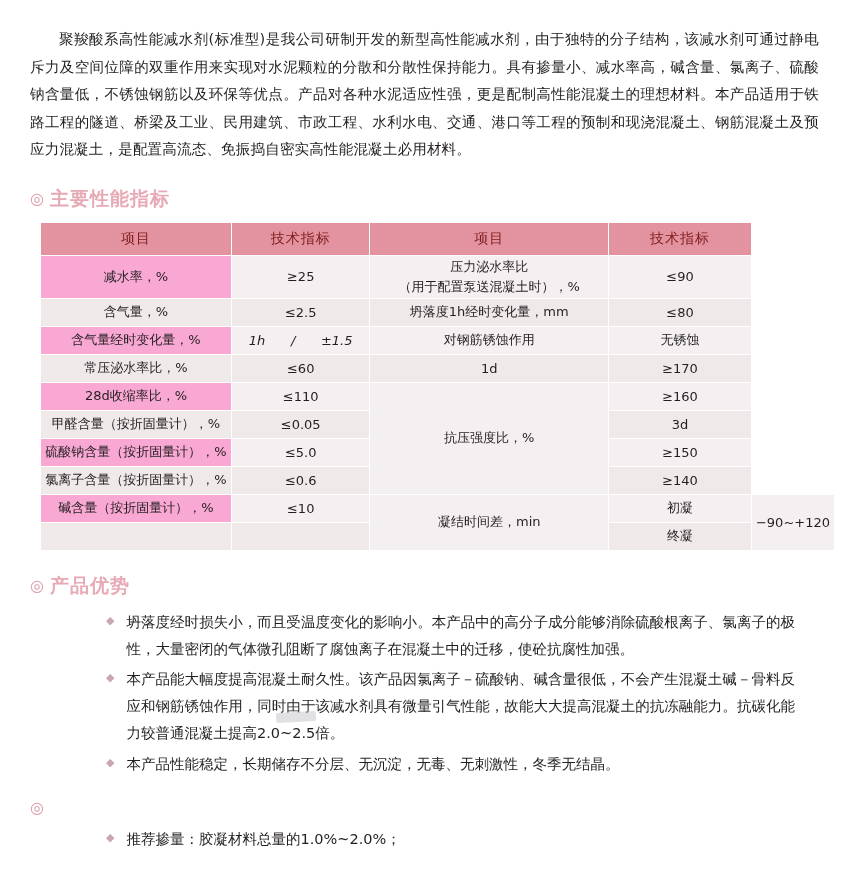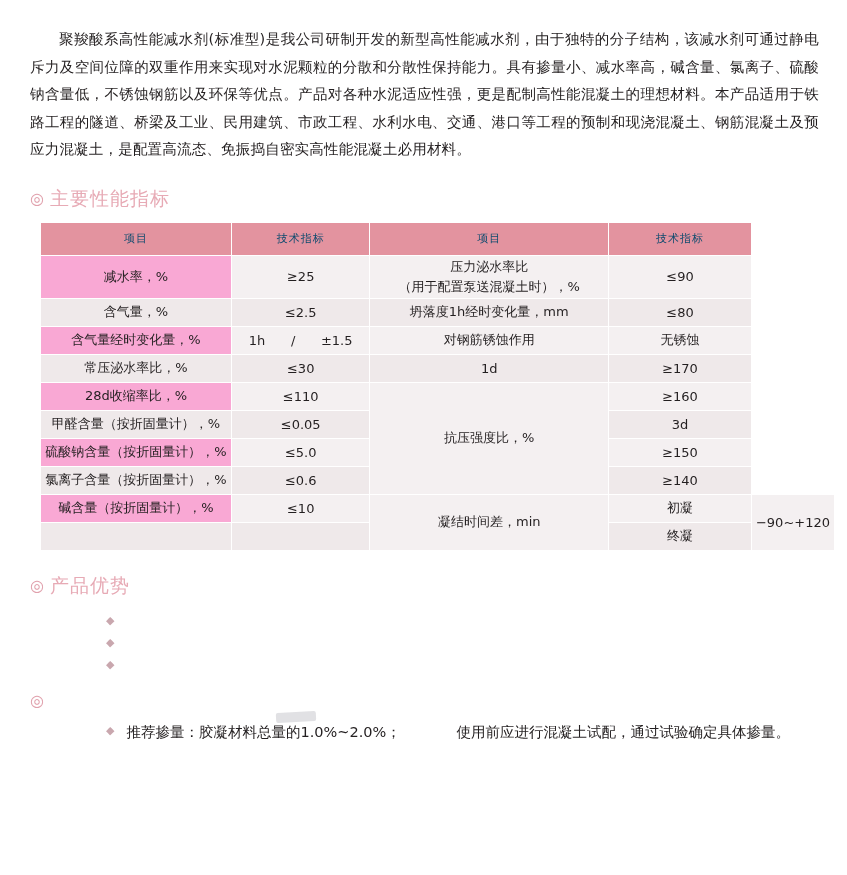--- a/index.html
+++ b/index.html
@@ -38,35 +38,35 @@
     margin: 22px 0 10px 8px;
     color: #e0a0ac;
   }
   .section-head .ring {
     font-size: 16px;
     line-height: 1;
     color: #e0a0ac;
   }
   .section-head .stitle {
     font-size: 19px;
-    font-weight: normal;
+    font-weight: bold;
     color: #e7aab5;
     letter-spacing: 1px;
   }
   table.spec {
     border-collapse: collapse;
     width: 795px;
     margin: 2px 0 0 18px;
     font-size: 13px;
   }
   table.spec th {
     background: #e3939f;
-    color: #0c4a6e;
+    color: #7f1d1d;
     font-weight: normal;
-    font-size: 11px;
+    font-size: 14px;
     height: 30px;
     border: 1px solid #ffffff;
     letter-spacing: 1px;
   }
   table.spec td {
     border: 1px solid #ffffff;
     height: 27px;
     text-align: center;
     background: #f4f0f1;
     color: #231f20;
@@ -77,20 +77,21 @@
     background: #f9a8d4;
   }
   table.spec tr:nth-child(even) td {
     background: #efe9ea;
   }
   .triple {
     display: flex;
     justify-content: space-around;
     align-items: center;
     width: 100%;
+    font-style: italic;
   }
   ul.bullets {
     list-style: none;
     margin: 4px 0 0 0;
     padding: 0;
   }
   ul.bullets li {
     display: flex;
     align-items: flex-start;
     margin-bottom: 4px;
@@ -182,21 +183,21 @@
             <span>1h</span>
             <span>/</span>
             <span>±1.5</span>
           </span>
         </td>
         <td>对钢筋锈蚀作用</td>
         <td>无锈蚀</td>
       </tr>
       <tr>
         <td class="item">常压泌水率比，%</td>
-        <td>≤30</td>
+        <td>≤60</td>
         <td>1d</td>
         <td>≥170</td>
       </tr>
       <tr>
         <td class="item">28d收缩率比，%</td>
         <td>≤110</td>
         <td rowspan="4" style="vertical-align:middle">抗压强度比，%</td>
         <td>≥160</td>
       </tr>
       <tr>
@@ -232,33 +233,35 @@
   </table>
 
   <div class="section-head">
     <span class="ring">◎</span>
     <span class="stitle">产品优势</span>
   </div>
 
   <ul class="bullets">
     <li>
       <span class="dia">◆</span>
+      <span class="btxt">坍落度经时损失小，而且受温度变化的影响小。本产品中的高分子成分能够消除硫酸根离子、氯离子的极性，大量密闭的气体微孔阻断了腐蚀离子在混凝土中的迁移，使砼抗腐性加强。</span>
     </li>
     <li>
       <span class="dia">◆</span>
+      <span class="btxt">本产品能大幅度提高混凝土耐久性。该产品因氯离子－硫酸钠、碱含量很低，不会产生混凝土碱－骨料反应和钢筋锈蚀作用，同时由于该减水剂具有微量引气性能，故能大大提高混凝土的抗冻融能力。抗碳化能力较普通混凝土提高2.0~2.5倍。</span>
     </li>
     <li>
       <span class="dia">◆</span>
+      <span class="btxt">本产品性能稳定，长期储存不分层、无沉淀，无毒、无刺激性，冬季无结晶。</span>
     </li>
   </ul>
 
   <div class="section-head">
     <span class="ring">◎</span>
   </div>
   <div class="smudge"></div>
 
   <div class="usage-row">
     <span class="dia">◆</span>
     <span class="u1">推荐掺量：胶凝材料总量的1.0%~2.0%；</span>
-    <span class="u2">使用前应进行混凝土试配，通过试验确定具体掺量。</span>
   </div>
 
 </div>
 
 </body></html>

